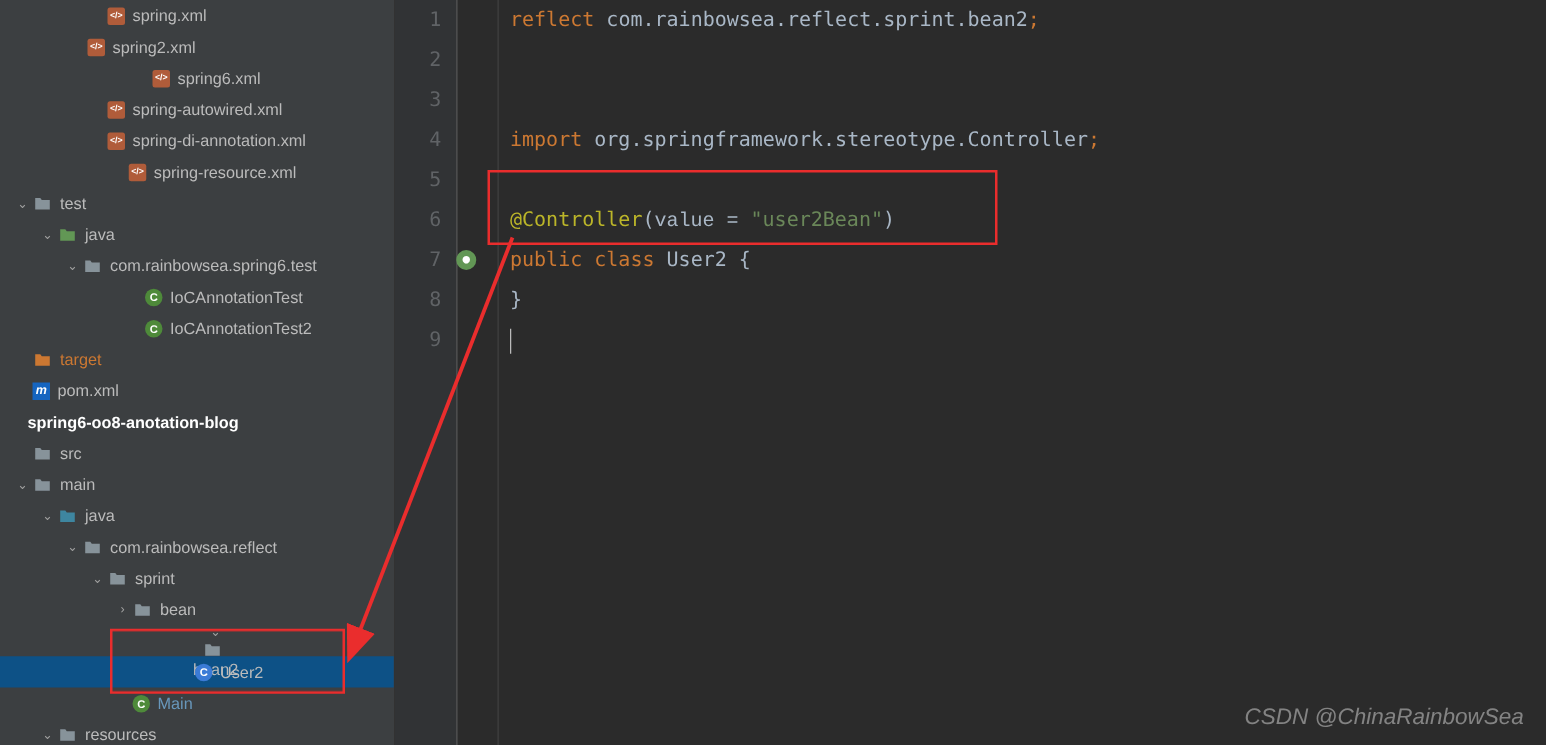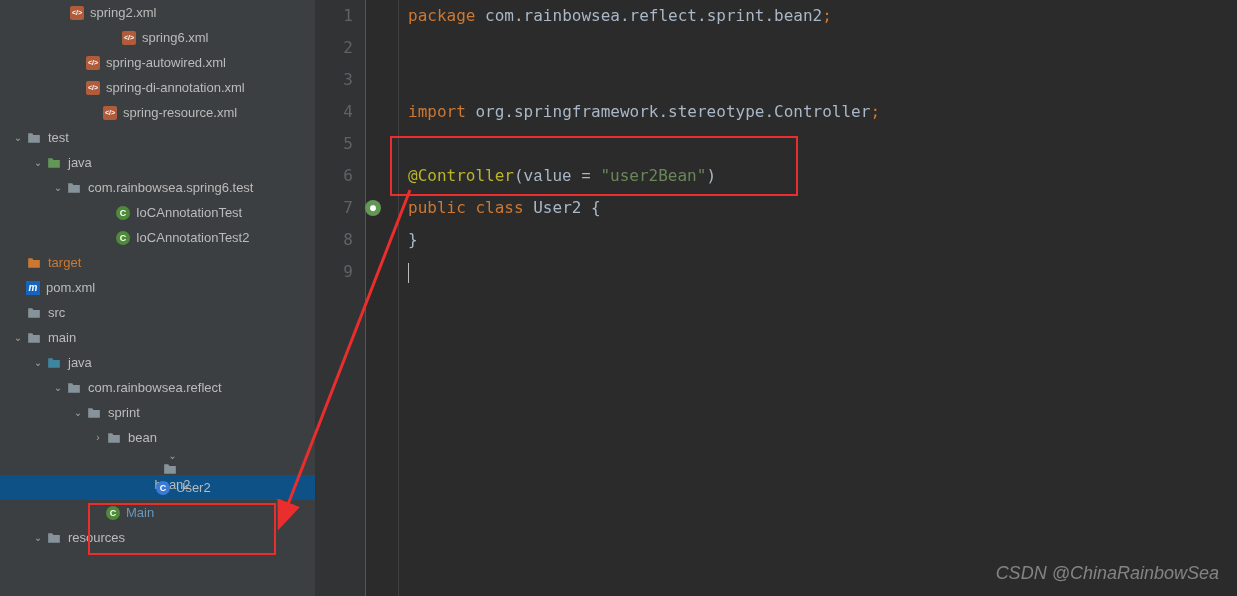--- a/index.html
+++ b/index.html
@@ -172,20 +172,25 @@
       position: absolute;
       pointer-events: none;
       z-index: 10;
     }
     .folder-svg { width: 14px; height: 12px; }
   </style>
 </head>
 <body>
 
 <div class="sidebar" id="sidebar">
+    <div class="tree-item" style="padding-left: 70px;">
+      <span class="arrow none"></span>
+      <span class="icon xml-icon">&lt;/&gt;</span>
+      <span class="label ">spring.xml</span>
+    </div>
     <div class="tree-item" style="padding-left: 54px;">
       <span class="arrow none"></span>
       <span class="icon xml-icon">&lt;/&gt;</span>
       <span class="label ">spring2.xml</span>
     </div>
     <div class="tree-item" style="padding-left: 70px; margin-left: 36px;">
       <span class="arrow none"></span>
       <span class="icon xml-icon">&lt;/&gt;</span>
       <span class="label ">spring6.xml</span>
     </div>
@@ -247,20 +252,25 @@
         <svg class="folder-svg" viewBox="0 0 24 20">
           <path fill="#cc7832" d="M2 2h7l2 3h11v13H2z"></path>
         </svg>
       </span>
       <span class="label orange">target</span>
     </div>
     <div class="tree-item" style="padding-left: 10px;">
       <span class="arrow none"></span>
       <span class="icon maven-icon">m</span>
       <span class="label ">pom.xml</span>
+    </div>
+    <div class="tree-item" style="padding-left: 0px;">
+      <span class="arrow none"></span>
+      <span class="icon" style="width: 0px;"></span>
+      <span class="label bold">spring6-oo8-anotation-blog</span>
     </div>
     <div class="tree-item" style="padding-left: 10px; text-align: right;">
       <span class="arrow none"></span>
       <span class="icon">
         <svg class="folder-svg" viewBox="0 0 24 20">
           <path fill="#87939a" d="M2 2h7l2 3h11v13H2z"></path>
         </svg>
       </span>
       <span class="label ">src</span>
     </div>
@@ -349,21 +359,21 @@
       <div class="gutter-line">3</div>
       <div class="gutter-line">4</div>
       <div class="gutter-line">5</div>
       <div class="gutter-line">6</div>
       <div class="gutter-line">7</div>
       <div class="gutter-line">8</div>
       <div class="gutter-line">9</div>
     </div>
   <div class="code-area" id="codearea">
     <div class="vertical-guide"></div>
-  <div class="code-line"><span class="kw">package</span><span class="pkg"> com.rainbowsea.reflect.sprint.bean2</span><span class="semi">;</span></div>
+  <div class="code-line"><span class="kw">reflect</span><span class="pkg"> com.rainbowsea.reflect.sprint.bean2</span><span class="semi">;</span></div>
       <div class="code-line"></div>
       <div class="code-line"></div>
       <div class="code-line"><span class="kw">import</span><span class="pkg"> org.springframework.stereotype.Controller</span><span class="semi">;</span></div>
       <div class="code-line"></div>
       <div class="code-line"><span class="ann">@Controller</span><span class="punct">(</span><span class="ident">value = </span><span class="str">"user2Bean"</span><span class="punct">)</span></div>
       <div class="code-line"><span class="kw">public class </span><span class="cls">User2</span><span class="punct"> {</span></div>
       <div class="code-line"><span class="punct">}</span></div>
       <div class="code-line"><span class="cursor-line"></span></div>
     </div>
 </div>

